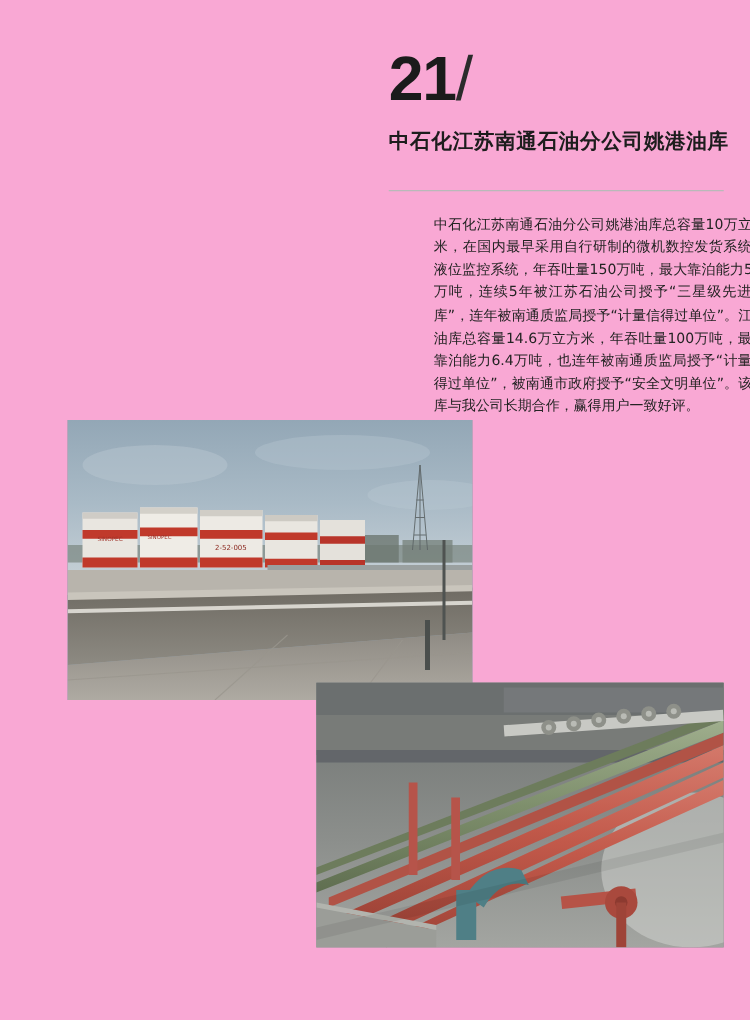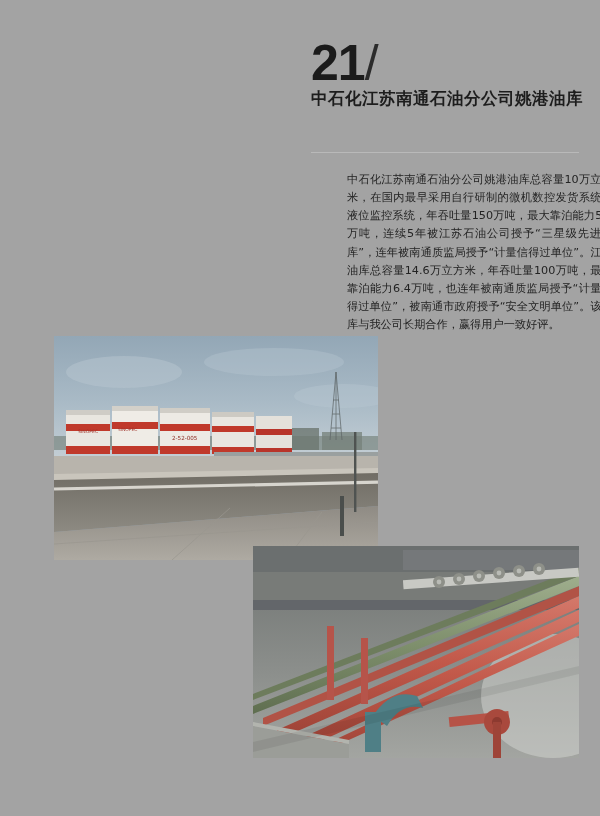--- a/index.html
+++ b/index.html
@@ -13,21 +13,21 @@
     position: relative;
     font-family: "DejaVu Sans", "Liberation Sans", sans-serif;
     overflow: hidden;
   }
 
   .page {
     position: absolute;
     left: 0; top: 0;
     width: 600px;
     height: 816px;
-    background: #a3a3a3;
+    background: #f9a8d4;
   }
 
   
   .header {
     position: absolute;
     left: 311px;
     top: 38px;
     width: 268px;
   }
   .section-number {
@@ -36,21 +36,21 @@
     font-weight: bold;
     color: #1b1b1b;
     line-height: 1;
     letter-spacing: -1px;
   }
   .section-number .slash {
     font-weight: normal;
     color: #2b2b2b;
   }
   .section-title {
-    margin-top: 0;
+    margin-top: 14px;
     font-family: "DejaVu Sans", sans-serif;
     font-size: 16.5px;
     font-weight: bold;
     color: #1d1d1d;
     letter-spacing: 0.5px;
     white-space: nowrap;
   }
   .rule {
     position: absolute;
     left: 311px;

